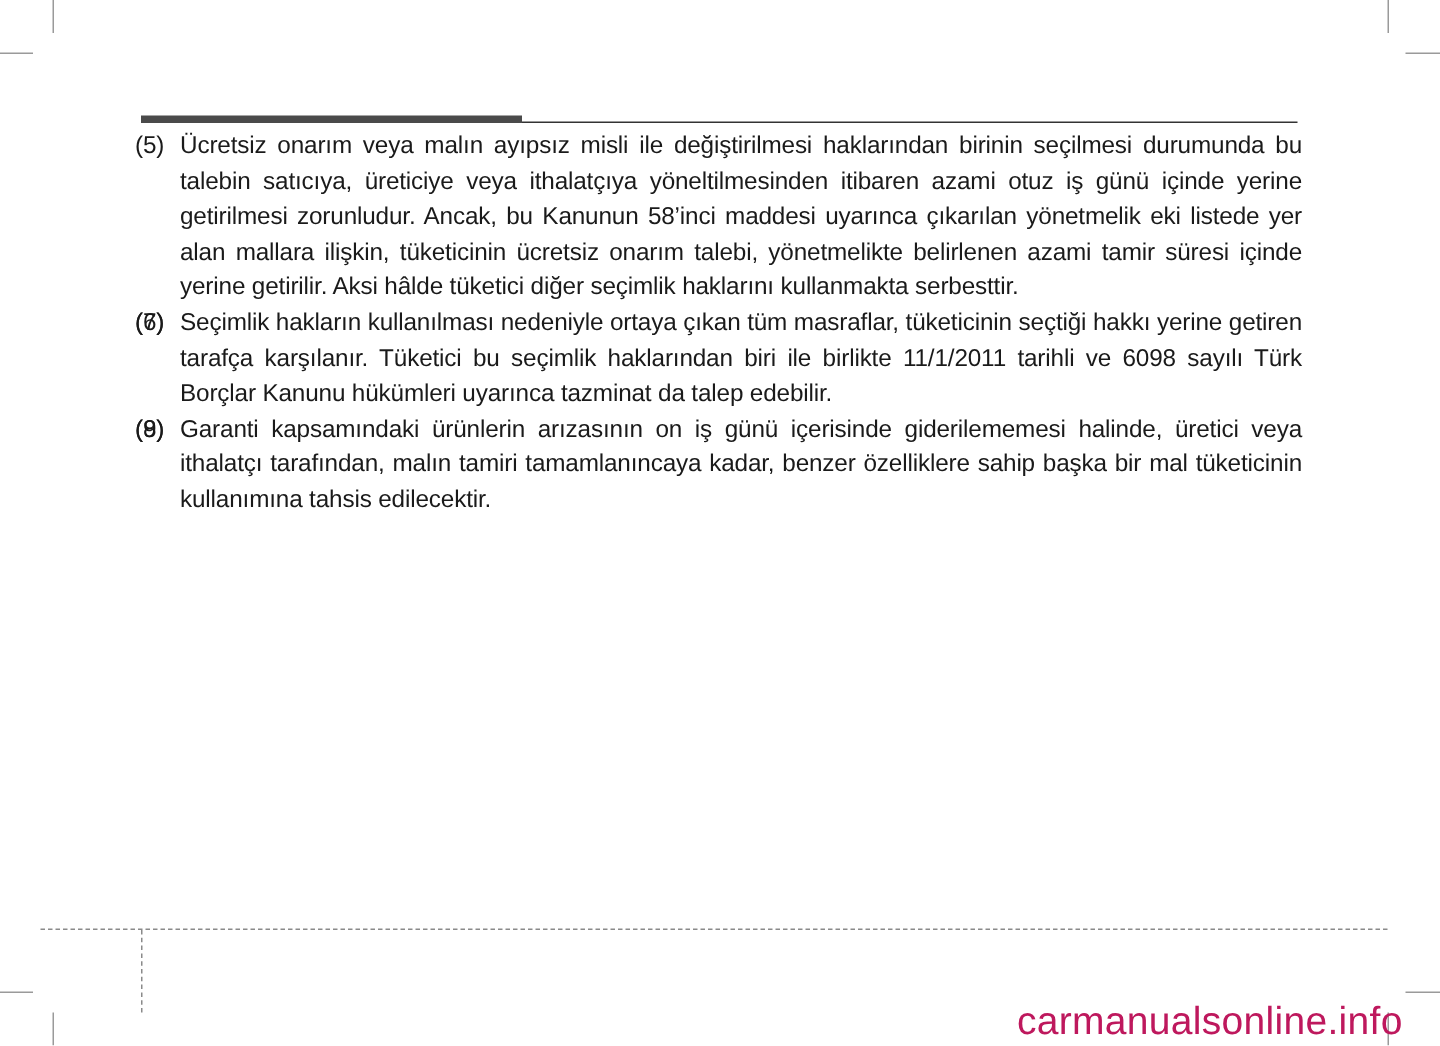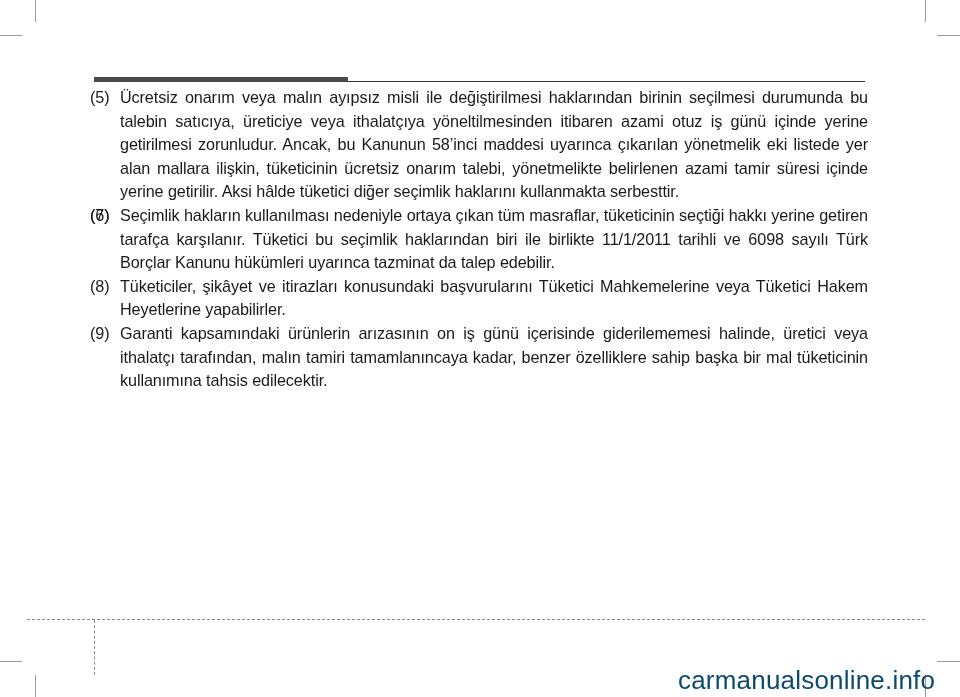--- a/index.html
+++ b/index.html
@@ -13,21 +13,21 @@
   .content { position: absolute; left: 90px; top: 86px; width: 778px; }
   .item {
     position: relative; padding-left: 30px;
     font-size: 16.2px; line-height: 23.6px; text-align: justify;
     letter-spacing: -0.1px;
   }
   .item .num { position: absolute; left: 0; top: 0; }
   .dash-h { position: absolute; left: 27px; top: 619px; width: 898px; height: 0; border-top: 1px dashed #8a8a8a; }
   .dash-v { position: absolute; left: 94px; top: 620px; width: 0; height: 55px; border-left: 1px dashed #8a8a8a; }
   .watermark {
-    position: absolute; left: 678px; top: 665px; font-size: 26px; color: #0c4a6e;
+    position: absolute; left: 678px; top: 665px; font-size: 26px; color: #be185d;
     letter-spacing: 0.2px;
   }
 </style>
 </head>
 <body>
 
 <div class="crop" style="left:35px;top:0;width:1px;height:22px;"></div>
 <div class="crop" style="left:0;top:35px;width:22px;height:1px;"></div>
 <div class="crop" style="left:925px;top:0;width:1px;height:22px;"></div>
 <div class="crop" style="left:937px;top:35px;width:23px;height:1px;"></div>
@@ -46,21 +46,20 @@
   </div>
   <div class="item">
     <span class="num">(6)</span>
   </div>
   <div class="item">
     <span class="num">(7)</span>
     <span>Seçimlik hakların kullanılması nedeniyle ortaya çıkan tüm masraflar, tüketicinin seçtiği hakkı yerine getiren tarafça karşılanır. Tüketici bu seçimlik haklarından biri ile birlikte 11/1/2011 tarihli ve 6098 sayılı Türk Borçlar Kanunu hükümleri uyarınca tazminat da talep edebilir.</span>
   </div>
   <div class="item">
     <span class="num">(8)</span>
-    <span>Tüketiciler, şikâyet ve itirazları konusundaki başvurularını Tüketici Mahkemelerine veya Tüketici Hakem Heyetlerine yapabilirler.</span>
   </div>
   <div class="item">
     <span class="num">(9)</span>
     <span>Garanti kapsamındaki ürünlerin arızasının on iş günü içerisinde giderilememesi halinde, üretici veya ithalatçı tarafından, malın tamiri tamamlanıncaya kadar, benzer özelliklere sahip başka bir mal tüketicinin kullanımına tahsis edilecektir.</span>
   </div>
 </div>
 
 <div class="dash-h"></div>
 <div class="dash-v"></div>
 

